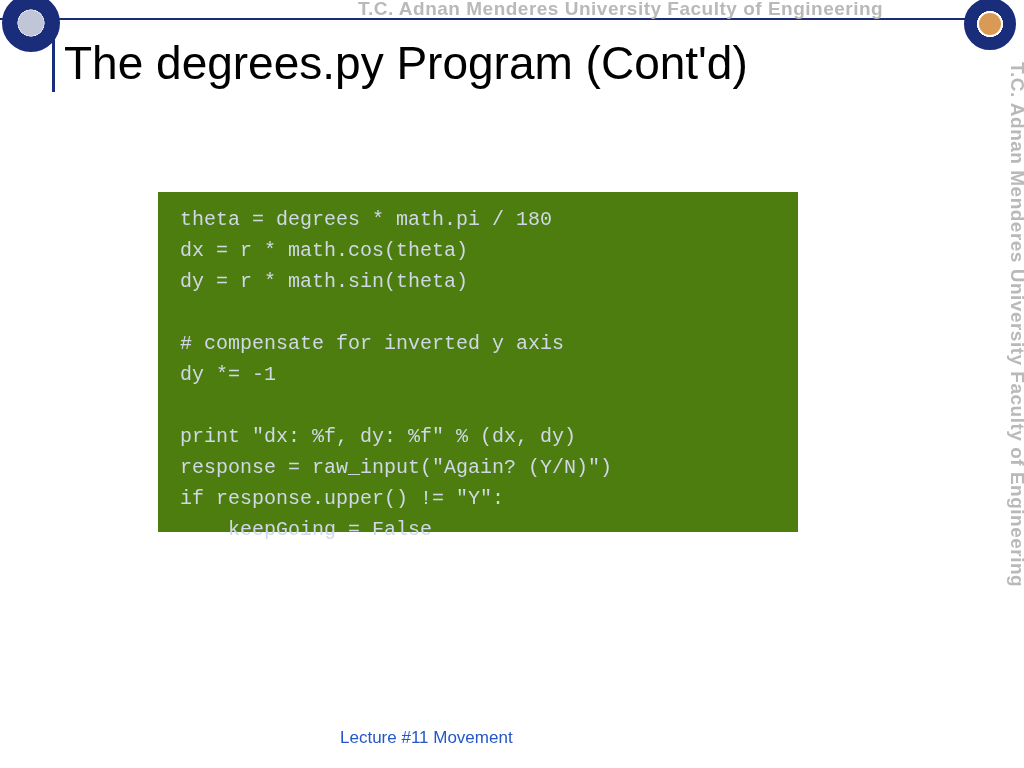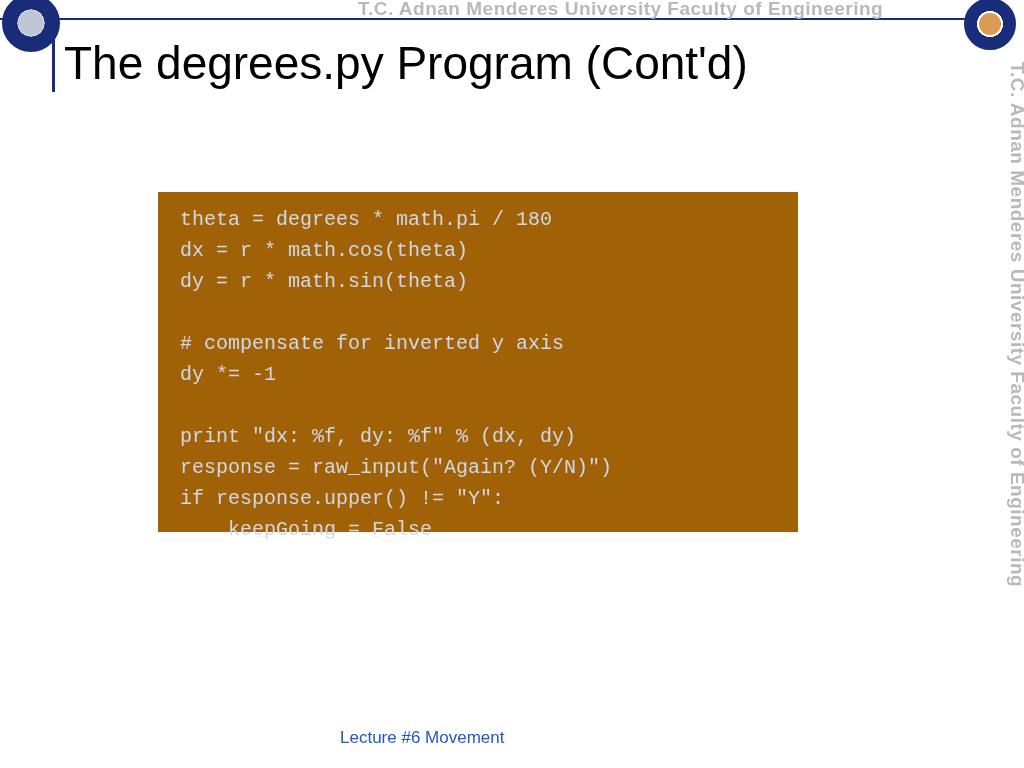--- a/index.html
+++ b/index.html
@@ -94,21 +94,21 @@
     font-size: 46px;
     font-weight: 400;
     color: #000000;
   }
   .code-block {
     position: absolute;
     top: 192px;
     left: 158px;
     width: 640px;
     height: 340px;
-    background: #a16207;
+    background: #4d7c0f;
     color: #d0d8e8;
     font-family: "Courier New", monospace;
     font-size: 20px;
     line-height: 31px;
     padding: 12px 0 0 22px;
     white-space: pre;
     box-sizing: border-box;
   }
   .footer-text {
     position: absolute;
@@ -136,13 +136,13 @@
 dy = r * math.sin(theta)
 
 # compensate for inverted y axis
 dy *= -1
 
 print "dx: %f, dy: %f" % (dx, dy)
 response = raw_input("Again? (Y/N)")
 if response.upper() != "Y":
     keepGoing = False</div>
 
-<div class="footer-text">Lecture #6 Movement</div>
+<div class="footer-text">Lecture #11 Movement</div>
 
 </body></html>

